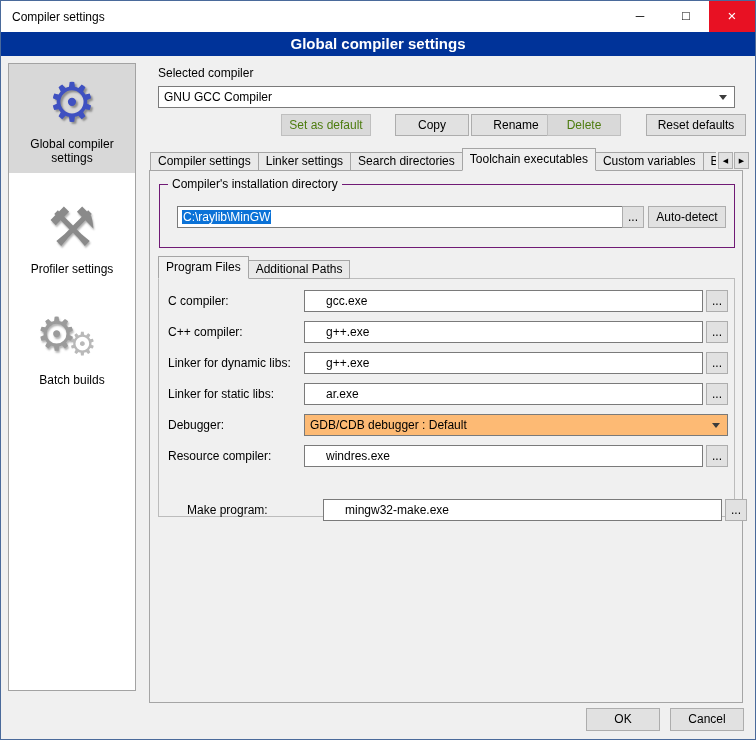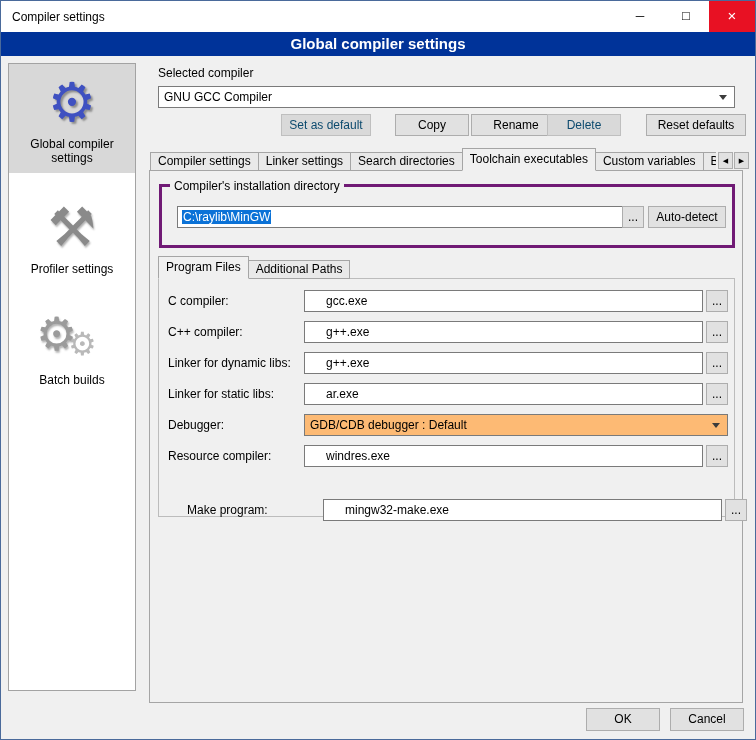--- a/index.html
+++ b/index.html
@@ -30,21 +30,21 @@
   .side-icon { display:block; height:64px; line-height:64px; font-size:54px; }
   .icon-blue { color:#3f51c1; text-shadow:2px 2px 2px rgba(0,0,0,0.35); }
   .icon-grey { color:#8a8a8a; text-shadow:1px 2px 2px rgba(0,0,0,0.3); }
   .side-label { display:block; line-height:14px; margin-top:3px; }
   .gear-stack { position:relative; display:block; height:64px; }
   .gear-big { position:absolute; left:24px; top:0; font-size:46px; line-height:56px; color:#9b9b9b; text-shadow:1px 2px 2px rgba(0,0,0,0.3); }
   .gear-small { position:absolute; left:56px; top:18px; font-size:32px; line-height:40px; color:#b9b9b9; }
   
   .btn { position:absolute; height:22px; line-height:20px; text-align:center;
          background:#e1e1e1; border:1px solid #adadad; cursor:default; }
-  .btn.disabled { background:#d9d9d9; color:#0c4a6e; border-color:#bfbfbf; }
+  .btn.disabled { background:#d9d9d9; color:#4d7c0f; border-color:#bfbfbf; }
   .txt { position:absolute; height:22px; line-height:20px; background:#fff;
          border:1px solid #7a7a7a; padding:0 4px; overflow:hidden; white-space:nowrap; }
   .combo { position:absolute; height:22px; line-height:20px; background:#fff;
            border:1px solid #7a7a7a; padding:0 20px 0 5px; overflow:hidden; white-space:nowrap; }
   .combo.grey { background:#fdba74; }
   .chev { position:absolute; right:7px; top:8px; width:0; height:0;
           border-left:4px solid transparent; border-right:4px solid transparent; border-top:5px solid #3c3c3c; }
   .sel-text { background:#0b72d7; color:#fff; padding:0 1px; }
   
   .tabs { position:absolute; left:149px; top:147px; width:566px; height:23px;
@@ -52,21 +52,21 @@
   .tab { height:19px; line-height:17px; padding:0 7px; background:#e9e9e9;
          border:1px solid #a5a5a5; margin-right:-1px; white-space:nowrap; cursor:default; }
   .tab.active { height:23px; line-height:21px; background:#f0f0f0; border-bottom:1px solid #f0f0f0; z-index:4; }
   .tabscroll { position:absolute; top:151px; width:15px; height:17px; line-height:15px; text-align:center;
                font-size:7px; background:#e1e1e1; border:1px solid #adadad; z-index:3; cursor:default; }
   .tabscroll.left { left:717px; }
   .tabscroll.right { left:733px; }
   
   .panel { position:absolute; left:148px; top:169px; width:594px; height:533px;
            border:1px solid #a5a5a5; background:#f0f0f0; }
-  .groupbox { position:absolute; left:158px; top:183px; width:576px; height:64px; border:3px solid #701a75; }
+  .groupbox { position:absolute; left:158px; top:183px; width:576px; height:64px; border:1px solid #701a75; }
   .group-legend { position:absolute; top:-8px; left:8px; background:#f0f0f0; padding:0 4px; white-space:nowrap; }
   .note { position:absolute; left:166px; top:232px; width:568px; color:#a50000;
           white-space:nowrap; overflow:hidden; }
   
   .subtabs { position:absolute; left:157px; top:256px; height:22px; display:flex; align-items:flex-end; z-index:3; }
   .subpanel { position:absolute; left:157px; top:277px; width:577px; height:239px;
               border:1px solid #bcbcbc; background:#f0f0f0; }
   
   .row { position:absolute; left:0; width:100%; height:22px; }
   .lbl { position:absolute; left:167px; line-height:22px; white-space:nowrap; }

